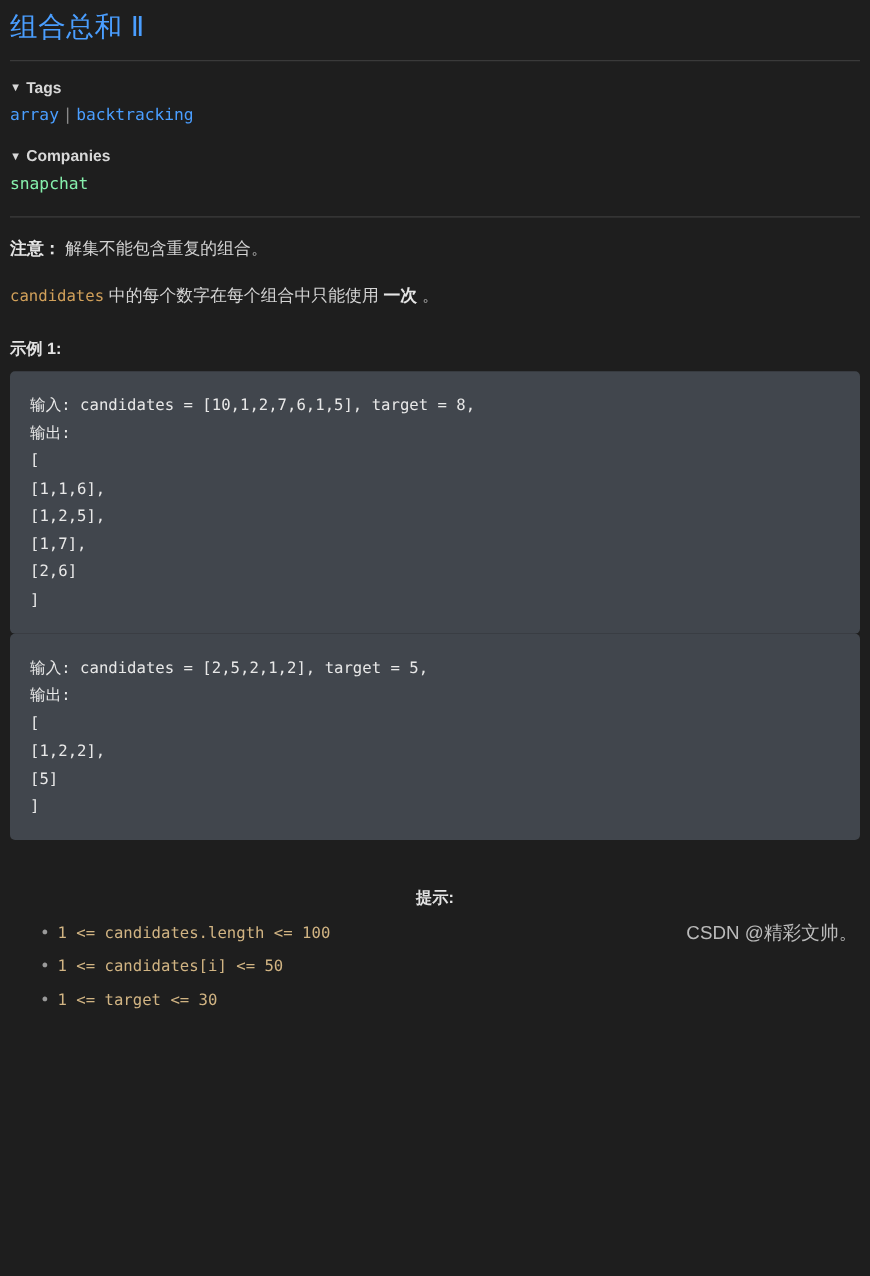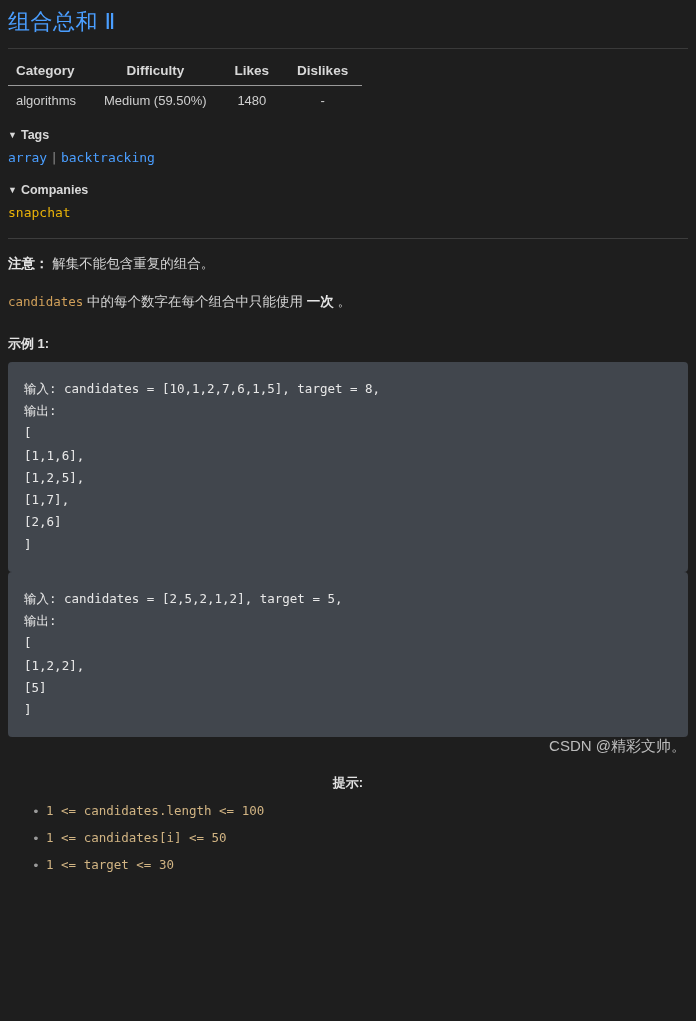--- a/index.html
+++ b/index.html
@@ -93,21 +93,21 @@
     color: #8a8a8a;
     margin: 0 3px;
   }
   .companylist {
     margin: 0 0 0 8px;
     font-size: 13px;
     line-height: 1.7;
     font-family: "DejaVu Sans Mono", "Liberation Mono", monospace;
   }
   .companylink {
-    color: #eab308;
+    color: #86efac;
     text-decoration: none;
   }
 
   .hr-mid {
     border: 0;
     border-top: 1px solid #3d3d3d;
     margin: 14px 8px 0 8px;
   }
 
   
@@ -188,38 +188,20 @@
   }
 </style>
 </head>
 <body>
 
 <div class="page">
 
   <h1 class="title">组合总和 Ⅱ</h1>
   <hr class="hr-top">
 
-  <table class="meta-table">
-    <thead>
-      <tr>
-        <th class="col-category">Category</th>
-        <th>Difficulty</th>
-        <th>Likes</th>
-        <th>Dislikes</th>
-      </tr>
-    </thead>
-    <tbody>
-      <tr>
-        <td class="col-category">algorithms</td>
-        <td>Medium (59.50%)</td>
-        <td>1480</td>
-        <td>-</td>
-      </tr>
-    </tbody>
-  </table>
 
   <div class="section-head">
     <span class="caret">▼</span><span>Tags</span>
   </div>
   <div class="taglist">
     <a class="taglink" href="#">array</a><span class="tagsep">|</span><a class="taglink" href="#">backtracking</a>
   </div>
 
   <div class="section-head">
     <span class="caret">▼</span><span>Companies</span>

